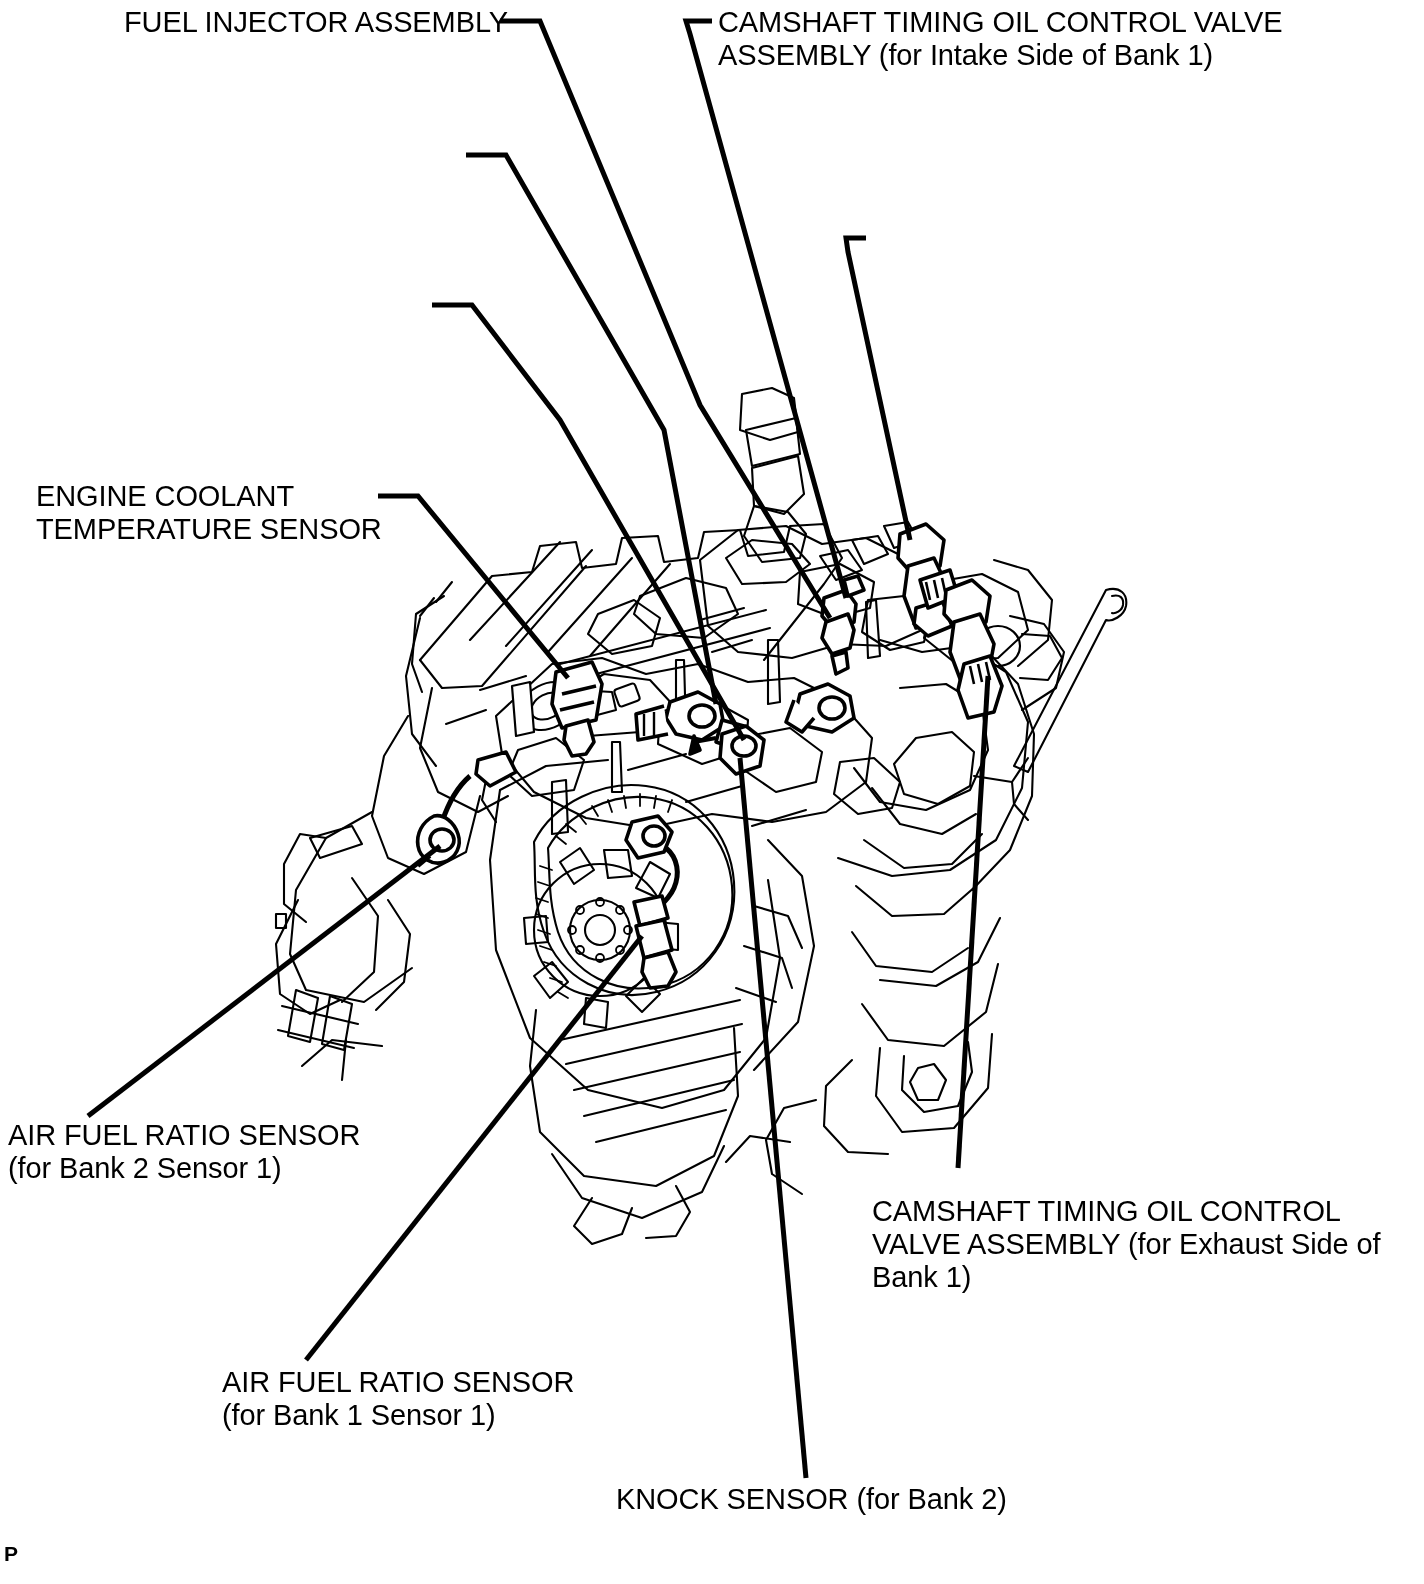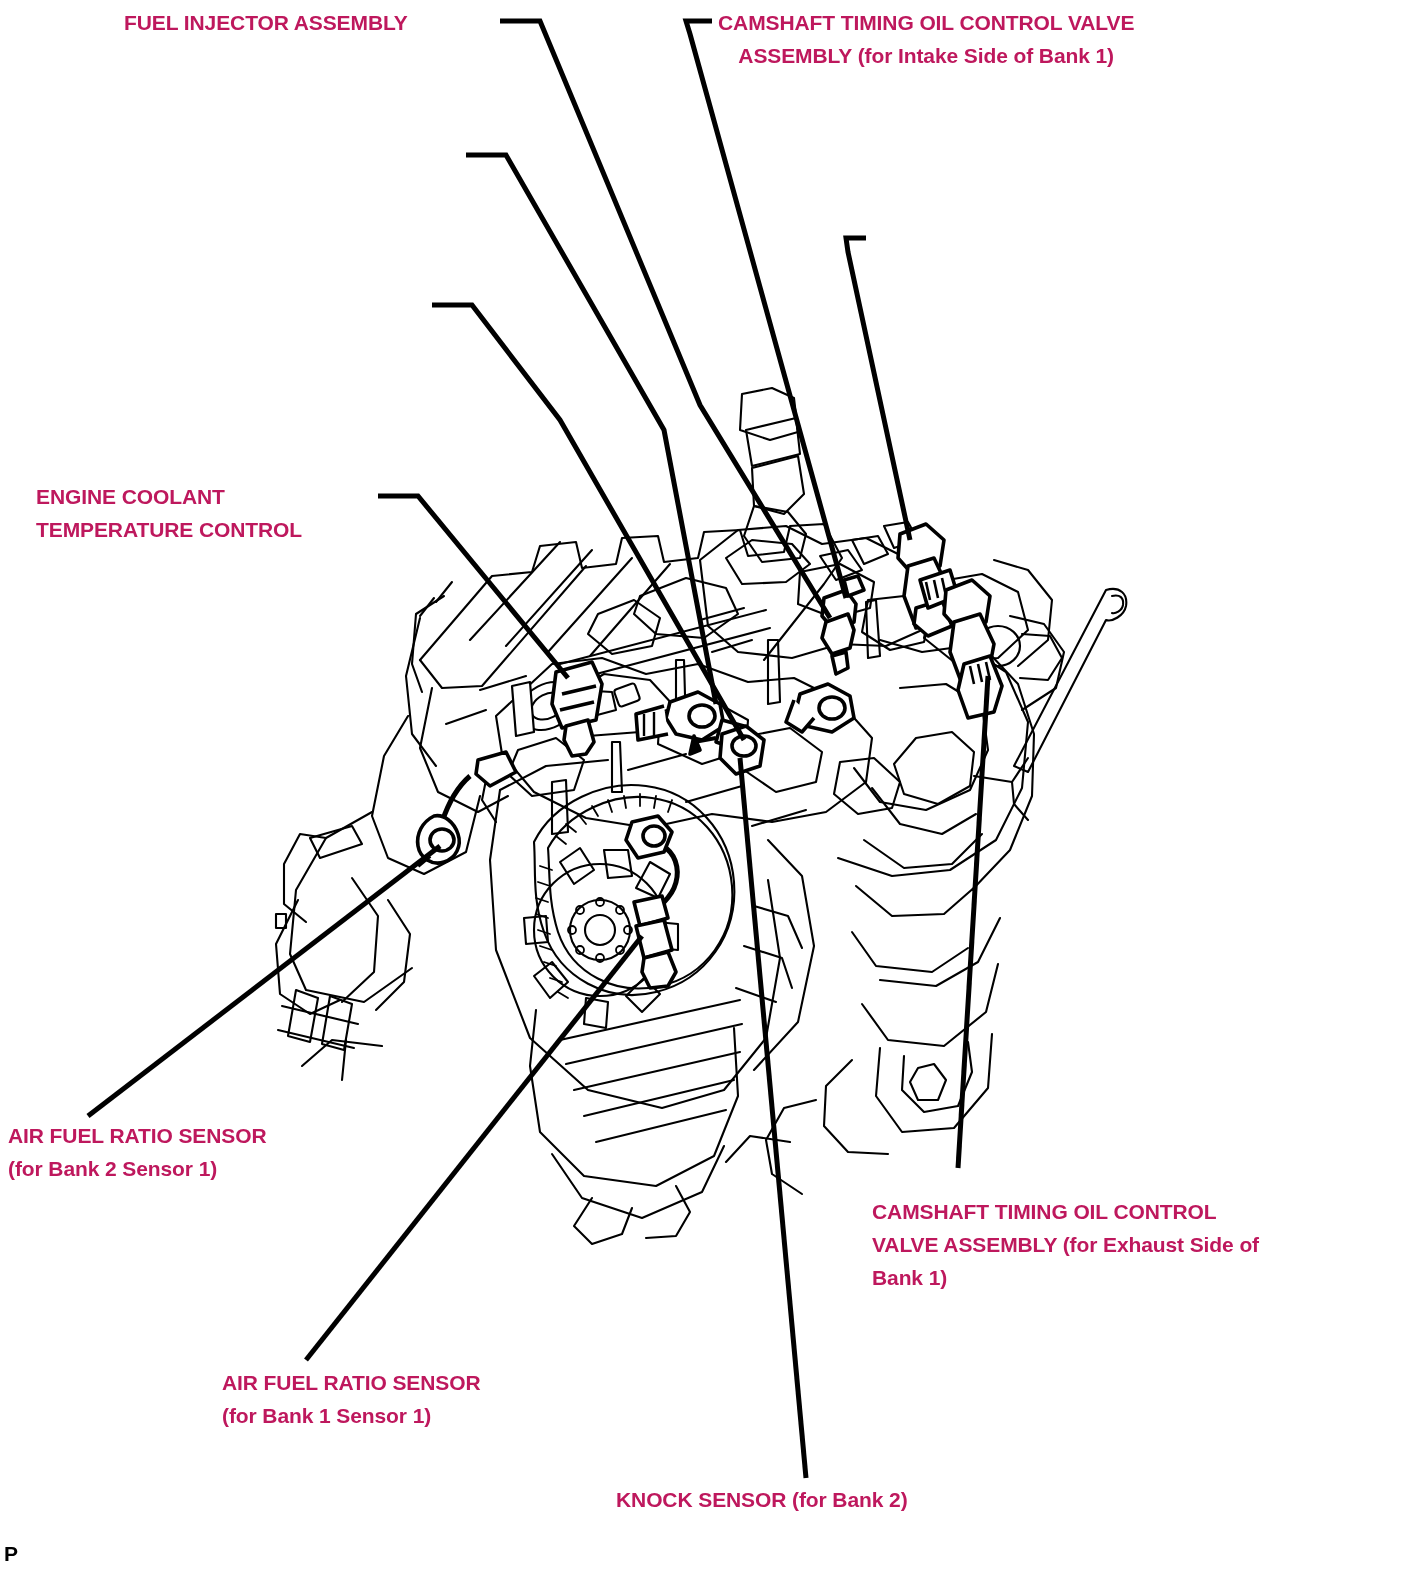--- a/index.html
+++ b/index.html
@@ -21,26 +21,26 @@
   #diagram-svg {
     position: absolute;
     left: 0;
     top: 0;
     width: 1424px;
     height: 1584px;
   }
   .callout {
     position: absolute;
     font-family: "Liberation Sans", sans-serif;
-    font-size: 21px;
+    font-size: 29px;
     line-height: 33px;
     letter-spacing: -0.1px;
-    color: #be185d;
+    color: #000000;
     white-space: pre-line;
-    font-weight: 700;
+    font-weight: 400;
   }
   .callout.ta-left  { text-align: left; }
   .page-mark {
     position: absolute;
     left: 4px;
     top: 1542px;
     font-family: "Liberation Sans", sans-serif;
     font-size: 21px;
     font-weight: bold;
     color: #000;
@@ -316,28 +316,28 @@
       <polyline points="88,1116 440,846"></polyline>
       <polyline points="958,1168 988,676"></polyline>
       <polyline points="306,1360 642,936"></polyline>
       <polyline points="806,1478 740,758"></polyline>
     </g>
 
   </svg>
 
   <div class="callout ta-left" style="left:124px; top:6px;">FUEL INJECTOR ASSEMBLY</div>
 
-  <div class="callout ta-left" style="left:718px; top:6px;text-align:center;">CAMSHAFT TIMING OIL CONTROL VALVE
+  <div class="callout ta-left" style="left:718px; top:6px;">CAMSHAFT TIMING OIL CONTROL VALVE
 ASSEMBLY (for Intake Side of Bank 1)</div>
 
 
 
 
   <div class="callout ta-left" style="left:36px; top:480px;">ENGINE COOLANT
-TEMPERATURE CONTROL</div>
+TEMPERATURE SENSOR</div>
 
   <div class="callout ta-left" style="left:8px; top:1119px;">AIR FUEL RATIO SENSOR
 (for Bank 2 Sensor 1)</div>
 
   <div class="callout ta-left" style="left:872px; top:1176px;margin-top:19px;">CAMSHAFT TIMING OIL CONTROL
 VALVE ASSEMBLY (for Exhaust Side of
 Bank 1)</div>
 
   <div class="callout ta-left" style="left:222px; top:1366px;">AIR FUEL RATIO SENSOR
 (for Bank 1 Sensor 1)</div>

